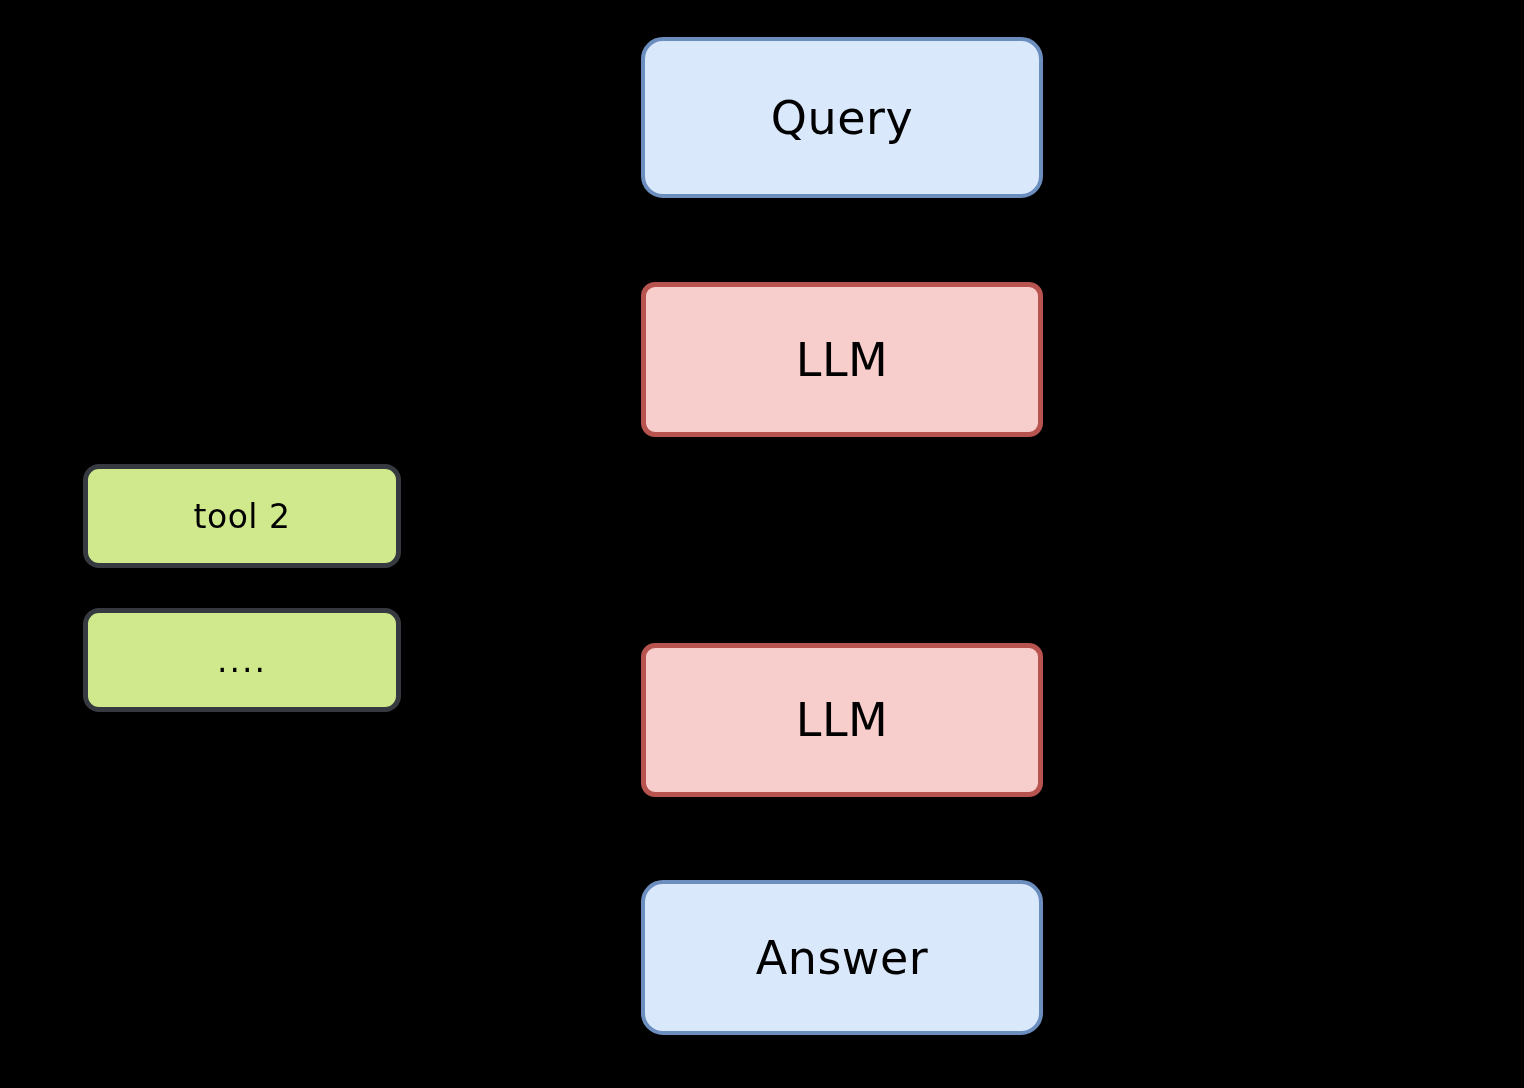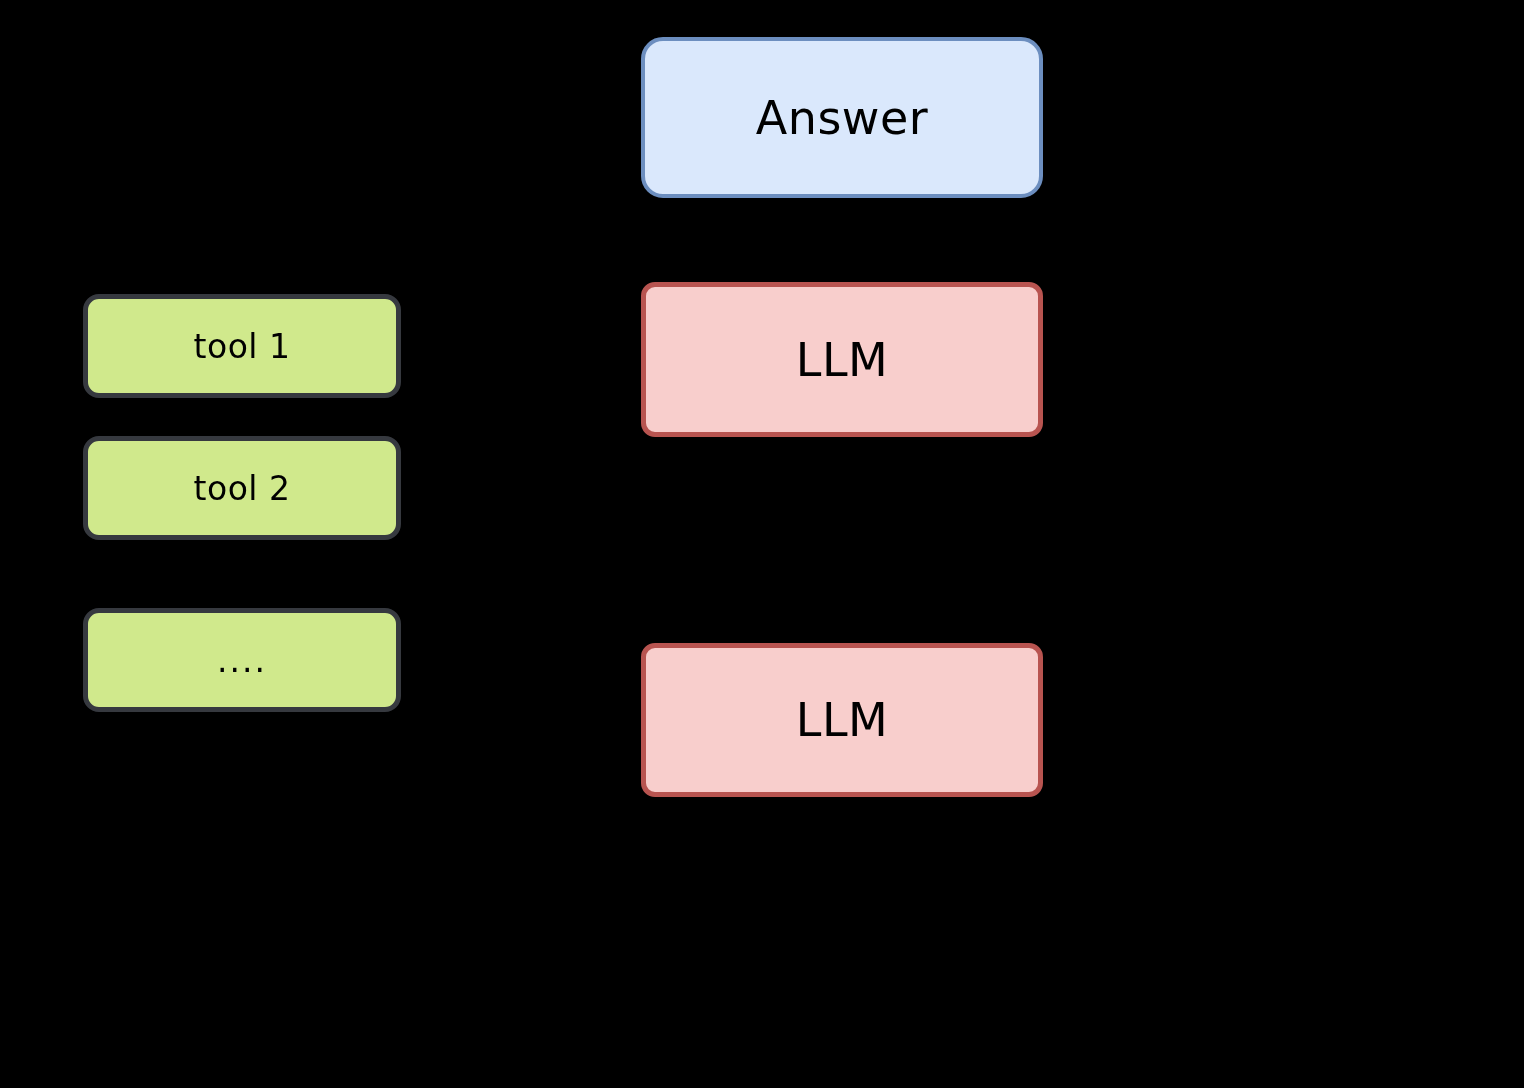--- a/index.html
+++ b/index.html
@@ -72,21 +72,21 @@
   #node-llm-2   { top: 643px; height: 154px; }
   #node-answer  { top: 880px; height: 155px; }
 
   
   .tool-col {
     left: 83px;
     width: 318px;
     height: 104px;
   }
   #node-tool-1  { top: 294px; }
-  #node-tool-2  { top: 436px; align-items: center; }
+  #node-tool-2  { top: 464px; align-items: center; }
   #node-tool-d  { top: 608px; }
   #node-tool-n  { top: 765px; }
 
   
   .flow-col .label {
     font-size: 46px;
     font-weight: 400;
   }
   .tool-col .label {
     font-size: 33px;
@@ -97,35 +97,35 @@
     font-size: 33px;
     letter-spacing: 2px;
   }
 </style>
 </head>
 <body>
 
 <div id="canvas">
 
   <div class="node blue flow-col" id="node-query">
-    <span class="label">Answer</span>
+    <span class="label">Query</span>
   </div>
 
   <div class="node pink flow-col" id="node-llm-1">
     <span class="label">LLM</span>
   </div>
 
   <div class="node pink flow-col" id="node-llm-2">
     <span class="label">LLM</span>
   </div>
 
+  <div class="node blue flow-col" id="node-answer">
+    <span class="label">Answer</span>
+  </div>
 
-  <div class="node green tool-col" id="node-tool-1">
-    <span class="label">tool 1</span>
-  </div>
 
   <div class="node green tool-col" id="node-tool-2">
     <span class="label">tool 2</span>
   </div>
 
   <div class="node green tool-col" id="node-tool-d">
     <span class="label">....</span>
   </div>
 
 

